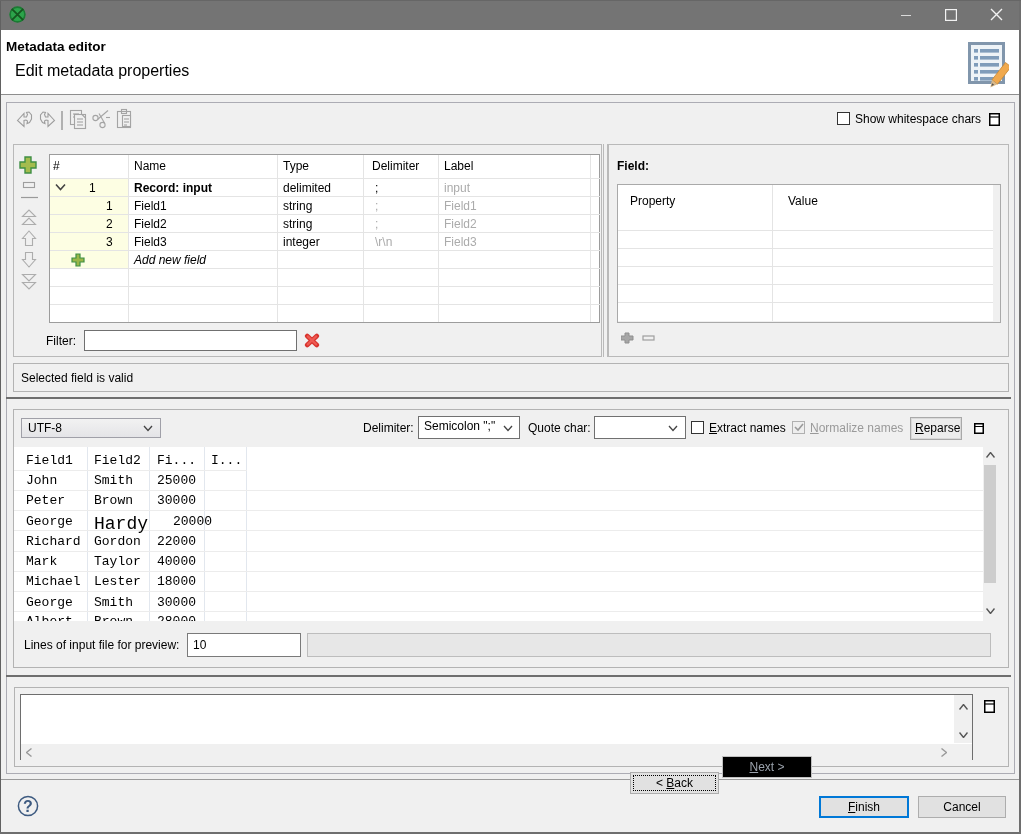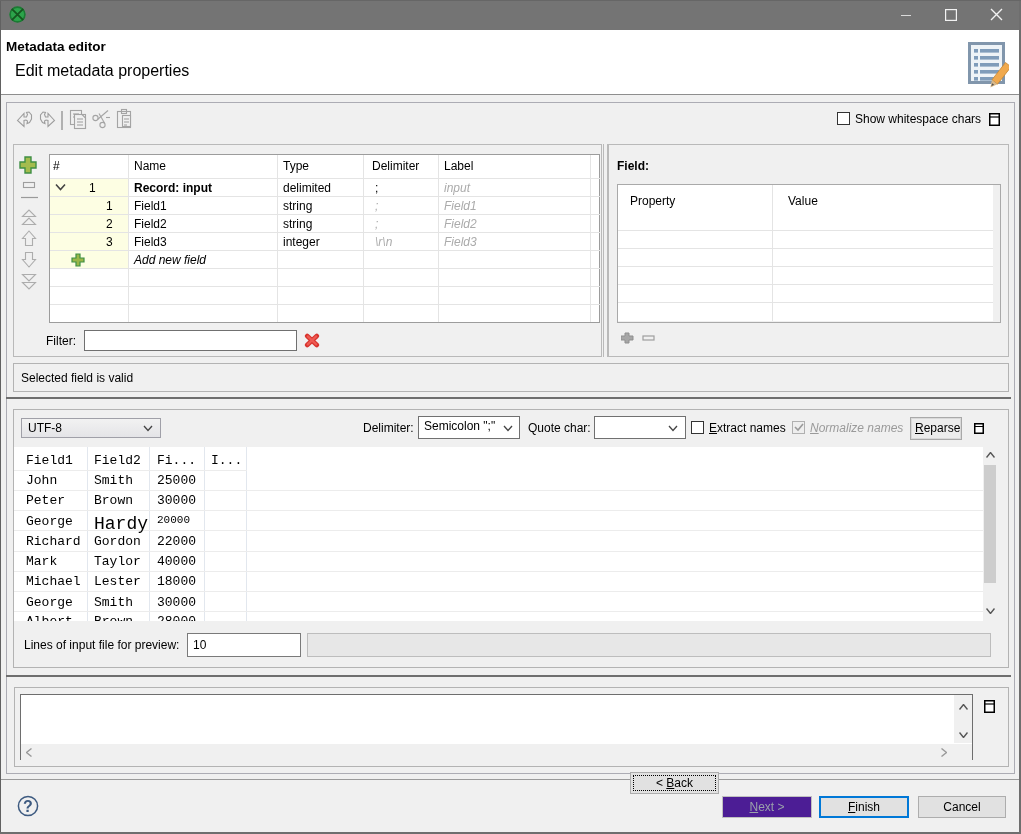--- a/index.html
+++ b/index.html
@@ -12,21 +12,21 @@
 #title-text { left:44px; top:8px; font-size:16px; color:#fdfdfd;margin-top:24px; }
 
 #header { left:0; top:30px; width:1021px; height:65px; background:#fff; border-bottom:1px solid #8e8e8e; }
 #hdr1 { left:6px; top:9px; font-weight:bold; font-size:13.5px; }
 #hdr2 { left:15px; top:32px; font-size:16px; }
 
 #containerA { left:6px; top:102px; width:1009px; height:672px; border:1px solid #acacb4; }
 
 .groupbox { border:1px solid #b3b3b3; background:#f0f0f0; }
 .panelbox { border:1px solid #b9b9b9; background:#f0f0f0; }
-.graytext { color:#ababab;font-style:italic; }
+.graytext { color:#ababab; }
 .sash { background:#6e6e6e; }
 .scroll-thumb { background:#cdcdcd; }
 .btn { position:absolute; height:22px; background:#e1e1e1; border:1px solid #adadad; text-align:center; font-size:12px; line-height:20px; }
 u { text-decoration:underline; }
 .mono { font-family:"Liberation Mono", monospace; }
 </style>
 </head>
 <body>
 <div id="win">
   <div class="abs" id="titlebar">
@@ -271,21 +271,21 @@
   <div class="abs mono" style="left:157px;top:453px;font-size:13px">Fi...</div>
   <div class="abs mono" style="left:211px;top:453px;font-size:13px">I...</div>
   <div class="abs mono" style="left:26px;top:473px;font-size:13px">John</div>
   <div class="abs mono" style="left:94px;top:473px;font-size:13px">Smith</div>
   <div class="abs mono" style="left:157px;top:473px;font-size:13px">25000</div>
   <div class="abs mono" style="left:26px;top:493px;font-size:13px">Peter</div>
   <div class="abs mono" style="left:94px;top:493px;font-size:13px">Brown</div>
   <div class="abs mono" style="left:157px;top:493px;font-size:13px">30000</div>
   <div class="abs mono" style="left:26px;top:514px;font-size:13px">George</div>
   <div class="abs mono" style="left:94px;top:514px;font-size:18px">Hardy</div>
-  <div class="abs mono" style="left:157px;top:514px;font-size:11px">20000</div>
+  <div class="abs mono" style="left:173px;top:514px;font-size:13px">20000</div>
   <div class="abs mono" style="left:26px;top:534px;font-size:13px">Richard</div>
   <div class="abs mono" style="left:94px;top:534px;font-size:13px">Gordon</div>
   <div class="abs mono" style="left:157px;top:534px;font-size:13px">22000</div>
   <div class="abs mono" style="left:26px;top:554px;font-size:13px">Mark</div>
   <div class="abs mono" style="left:94px;top:554px;font-size:13px">Taylor</div>
   <div class="abs mono" style="left:157px;top:554px;font-size:13px">40000</div>
   <div class="abs mono" style="left:26px;top:574px;font-size:13px">Michael</div>
   <div class="abs mono" style="left:94px;top:574px;font-size:13px">Lester</div>
   <div class="abs mono" style="left:157px;top:574px;font-size:13px">18000</div>
   <div class="abs mono" style="left:26px;top:595px;font-size:13px">George</div>
@@ -334,20 +334,20 @@
     </svg>
 
   <div class="abs" style="left:0px;top:779px;width:1021px;height:1px;background:#9a9a9a"></div>
   <svg class="abs" style="left:17px;top:795px" width="22" height="22" viewBox="0 0 22 22">
     <circle cx="11" cy="11" r="9.6" fill="none" stroke="#3d5a80" stroke-width="1.5"></circle>
     <text x="11" y="16.5" text-anchor="middle" font-size="16" font-weight="bold" fill="#3d5a80" font-family="Liberation Sans">?</text>
   </svg>
   <div class="btn" style="left:630px;top:772px;width:89px">&lt; <u>B</u>ack
     <div class="abs" style="left:2px;top:2px;right:2px;bottom:2px;border:1px dotted #000"></div>
   </div>
-  <div class="btn" style="left:722px;top:796px;width:90px;background:#4c1d95;border-color:#c0c0c0;color:#9aa1ab"><u>N</u>ext &gt;</div>
+  <div class="btn" style="left:722px;top:756px;width:90px;background:#000000;border-color:#c0c0c0;color:#9aa1ab"><u>N</u>ext &gt;</div>
   <div class="btn" style="left:819px;top:796px;width:90px;height:22px;border:2px solid #0078d7;line-height:18px"><u>F</u>inish</div>
   <div class="btn" style="left:918px;top:796px;width:88px">Cancel</div>
   <div class="abs" style="left:0;top:0;width:1px;height:834px;background:#616161;z-index:50"></div>
   <div class="abs" style="left:1019px;top:0;width:2px;height:834px;background:#6e6e6e;z-index:50"></div>
   <div class="abs" style="left:0;top:832px;width:1021px;height:2px;background:#6e6e6e;z-index:50"></div>
   <div class="abs" style="left:0;top:0;width:1021px;height:1px;background:#666;z-index:50"></div>
 </div>
 
 </body></html>

